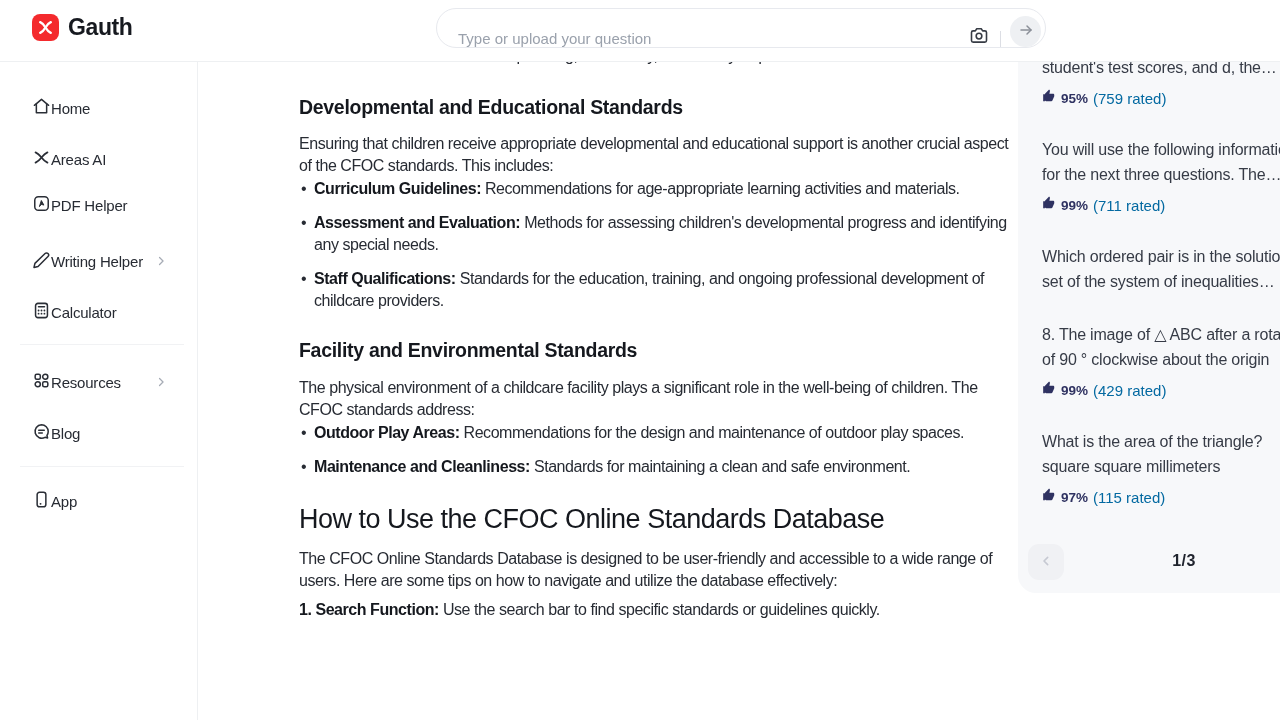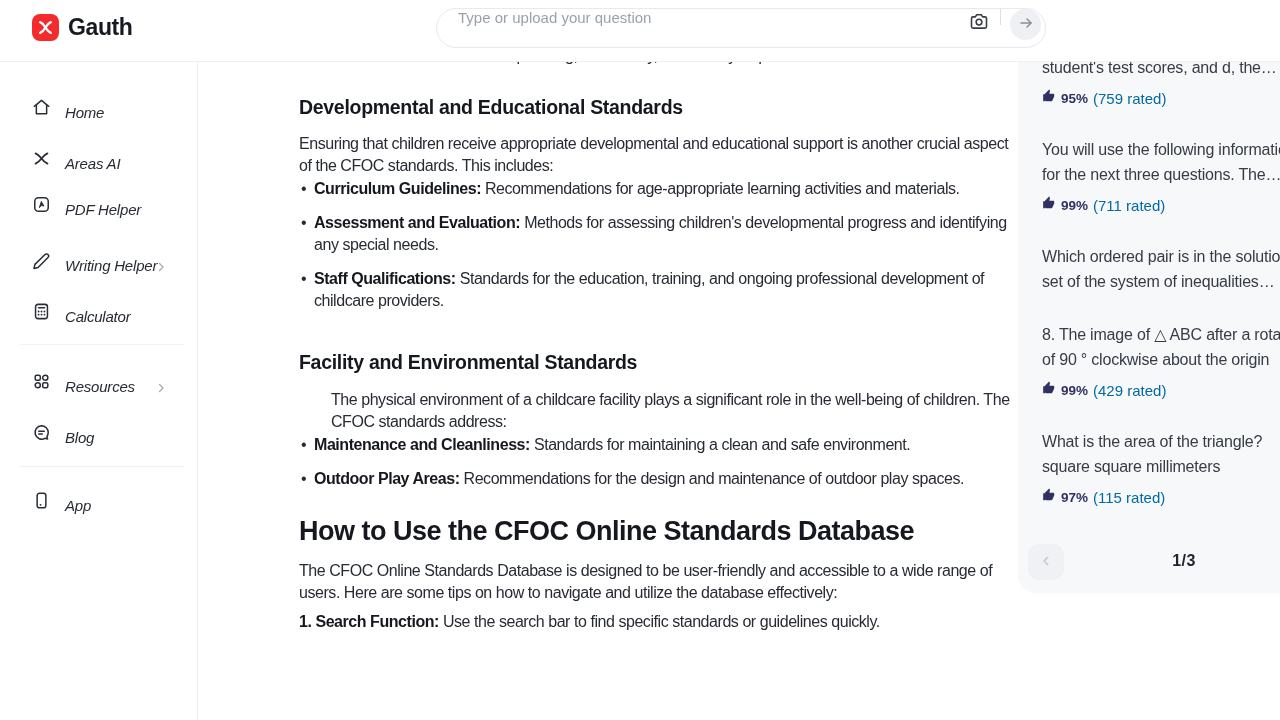--- a/index.html
+++ b/index.html
@@ -8,55 +8,55 @@
 
   
   .header { position:absolute; left:0; top:0; width:1280px; height:62px; background:#fff;
             border-bottom:1px solid #eef0f2; z-index:30; }
   .logo { position:absolute; left:32px; top:14px; display:flex; align-items:center; gap:9px; cursor:pointer;text-align:center; }
   .logo-badge { width:27px; height:27px; background:#f42a2d; border-radius:8px;
                 display:flex; align-items:center; justify-content:center; }
   .brand { font-size:23px; font-weight:700; color:#16191f; letter-spacing:-0.4px; }
 
   .search-pill { position:absolute; left:436px; top:8px; width:610px; height:40px; background:#fff;
-                 border:1px solid #e7e9ee; border-radius:21px; display:flex; align-items:flex-start; }
+                 border:1px solid #e7e9ee; border-radius:21px; display:flex; align-items:flex-end; }
   .search-input { flex:1; border:none; outline:none; background:transparent; font-size:15px;
                   color:#3a3f49; padding:0 0 0 21px; font-family:inherit; }
   .search-input::placeholder { color:#9aa1ac; }
   .cam-btn { width:24px; height:24px; display:flex; align-items:center; justify-content:center;
              cursor:pointer; margin-right:9px; }
   .search-sep { width:1px; height:16px; background:#dcdee4; margin-right:9px; }
   .go-btn { width:31px; height:31px; border-radius:50%; background:#eef0f3; border:none; cursor:pointer;
             display:flex; align-items:center; justify-content:center; margin-right:4px; }
 
   
   .sidebar { position:absolute; left:0; top:62px; width:198px; height:658px; background:#fff;
              border-right:1px solid #eef0f2; z-index:10; }
-  .side-item { position:absolute; left:32px; width:160px; height:26px; display:flex; align-items:flex-end;
-               gap:14px; cursor:pointer;font-style:italic; }
+  .side-item { position:absolute; left:32px; width:160px; height:26px; display:flex; align-items:center;
+               cursor:pointer; }
   .side-item .lbl { font-size:15px; font-weight:500; color:#272b33; letter-spacing:-0.2px; white-space:nowrap; }
   .side-item .chev { position:absolute; right:24px; display:flex; }
   .side-div { position:absolute; left:20px; width:164px; height:1px; background:#f1f2f4; }
 
   
   .article { position:absolute; left:198px; top:60px; width:820px; height:658px; background:#fff;
              padding:0 0 0 101px; z-index:5; }
   .article-inner { width:715px; color:#272b33; font-size:16px; letter-spacing:-0.45px; line-height:22px; }
   .clipline { margin-top:-15px; padding-left:15px; position:relative; }
   .bullet::before { content:"•"; position:absolute; left:2px; color:#272b33; }
   .bullet { position:relative; padding-left:15px; }
   b.inl { color:#15181e; font-weight:700; }
   h3.sec { font-size:19.5px; line-height:24px; font-weight:700; color:#15181e; letter-spacing:-0.3px; }
   .h3-1 { margin-top:28px; }
   .p-intro { margin-top:14px; }
   ul.blist { list-style:none; margin-top:1px; }
   ul.blist li { margin-bottom:12px; }
-  .h3-2 { margin-top:38px; }
-  .p-intro2 { margin-top:15px;margin-left:32px; }
-  h2.big { font-size:27px; line-height:34px; font-weight:700; color:#15181e; letter-spacing:-0.5px; margin-top:24px; }
+  .h3-2 { margin-top:26px; }
+  .p-intro2 { margin-top:15px; }
+  h2.big { font-size:27px; line-height:34px; font-weight:400; color:#15181e; letter-spacing:-0.5px; margin-top:24px; }
   .p-big { margin-top:12px; }
   .numline { margin-top:7px; }
 
   
   .panel { position:absolute; left:1018px; top:62px; width:332px; height:531px; background:#f7f8fa;
            border-radius:0 0 0 18px; overflow:hidden; padding:0 0 0 24px; z-index:6; }
   .q-item { cursor:pointer; margin-bottom:0; }
   .q-line { font-size:16px; line-height:25px; color:#363b46; letter-spacing:-0.2px; white-space:nowrap; }
   .q-first { margin-top:-7px; }
   .rating { display:flex; align-items:center; gap:5px; margin-top:9px; }
@@ -81,22 +81,22 @@
     <p class="p-intro">Ensuring that children receive appropriate developmental and educational support is another crucial aspect of the CFOC standards. This includes:</p>
     <ul class="blist">
       <li class="bullet"><b class="inl">Curriculum Guidelines:</b><span> Recommendations for age-appropriate learning activities and materials.</span></li>
       <li class="bullet"><b class="inl">Assessment and Evaluation:</b><span> Methods for assessing children's developmental progress and identifying any special needs.</span></li>
       <li class="bullet"><b class="inl">Staff Qualifications:</b><span> Standards for the education, training, and ongoing professional development of childcare providers.</span></li>
     </ul>
 
     <h3 class="sec h3-2">Facility and Environmental Standards</h3>
     <p class="p-intro2">The physical environment of a childcare facility plays a significant role in the well-being of children. The CFOC standards address:</p>
     <ul class="blist">
+      <li class="bullet"><b class="inl">Outdoor Play Areas:</b><span> Recommendations for the design and maintenance of outdoor play spaces.</span></li>
       <li class="bullet"><b class="inl">Maintenance and Cleanliness:</b><span> Standards for maintaining a clean and safe environment.</span></li>
-      <li class="bullet"><b class="inl">Outdoor Play Areas:</b><span> Recommendations for the design and maintenance of outdoor play spaces.</span></li>
     </ul>
 
     <h2 class="big">How to Use the CFOC Online Standards Database</h2>
     <p class="p-big">The CFOC Online Standards Database is designed to be user-friendly and accessible to a wide range of users. Here are some tips on how to navigate and utilize the database effectively:</p>
     <div class="numline"><b class="inl">1. Search Function:</b><span> Use the search bar to find specific standards or guidelines quickly.</span></div>
   </div>
 </div>
 
 <div class="panel">
 

